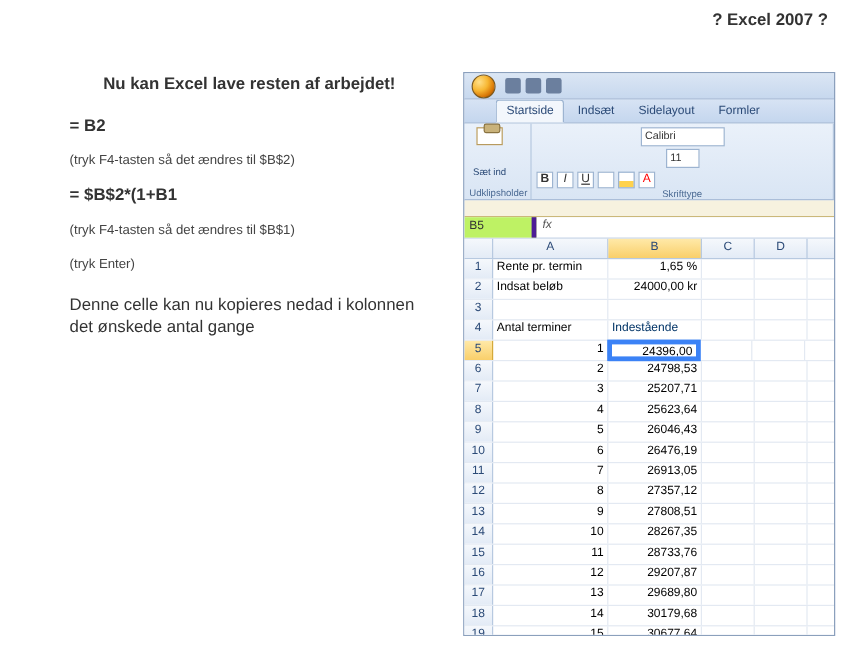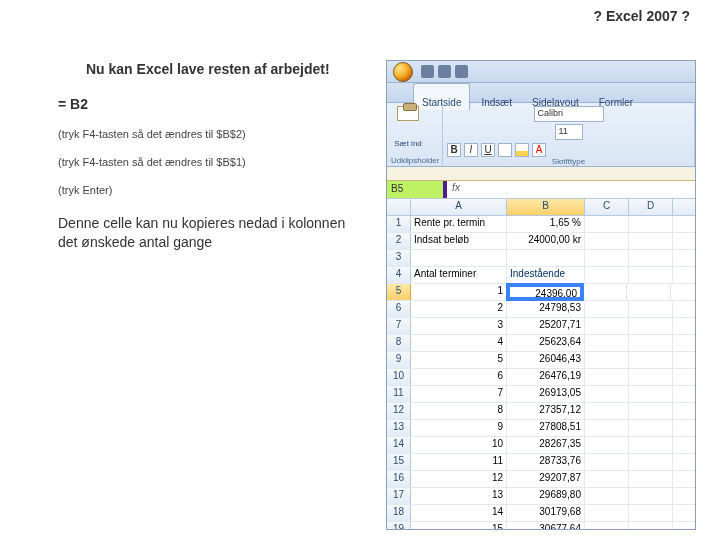--- a/index.html
+++ b/index.html
@@ -84,21 +84,21 @@
   .tabs {
     display: flex;
     height: 20px;
     background: linear-gradient(#d7e3f4,#c4d6ee);
     border-bottom: 1px solid #9db4d1;
     padding-left: 26px;
     gap: 2px;
     font-size: 10px;
   }
   .tab {
-    padding: 13px 8px;
+    padding: 3px 8px;
     color: #2b4a77;
     border: 1px solid transparent;
     border-bottom: none;
   }
   .tab.active {
     background: #f3f7fc;
     border-color: #9db4d1;
     border-top-left-radius: 3px;
     border-top-right-radius: 3px;
   }
@@ -194,20 +194,21 @@
 </style>
 </head>
 <body>
 
 <div class="title">? Excel 2007 ?</div>
 
 <div class="left">
   <p class="intro">Nu kan Excel lave resten af arbejdet!</p>
   <p class="formula">= B2</p>
   <p class="hint">(tryk F4-tasten så det ændres til $B$2)</p>
+  <p class="formula">= $B$2*(1+B1</p>
   <p class="hint">(tryk F4-tasten så det ændres til $B$1)</p>
   <p class="hint">(tryk Enter)</p>
   <p class="outro">Denne celle kan nu kopieres nedad i kolonnen det ønskede antal gange</p>
 </div>
 
 <div class="excel">
   <div class="orb-row">
     <div class="orb"></div>
     <div class="qat-icon"></div>
     <div class="qat-icon"></div>

